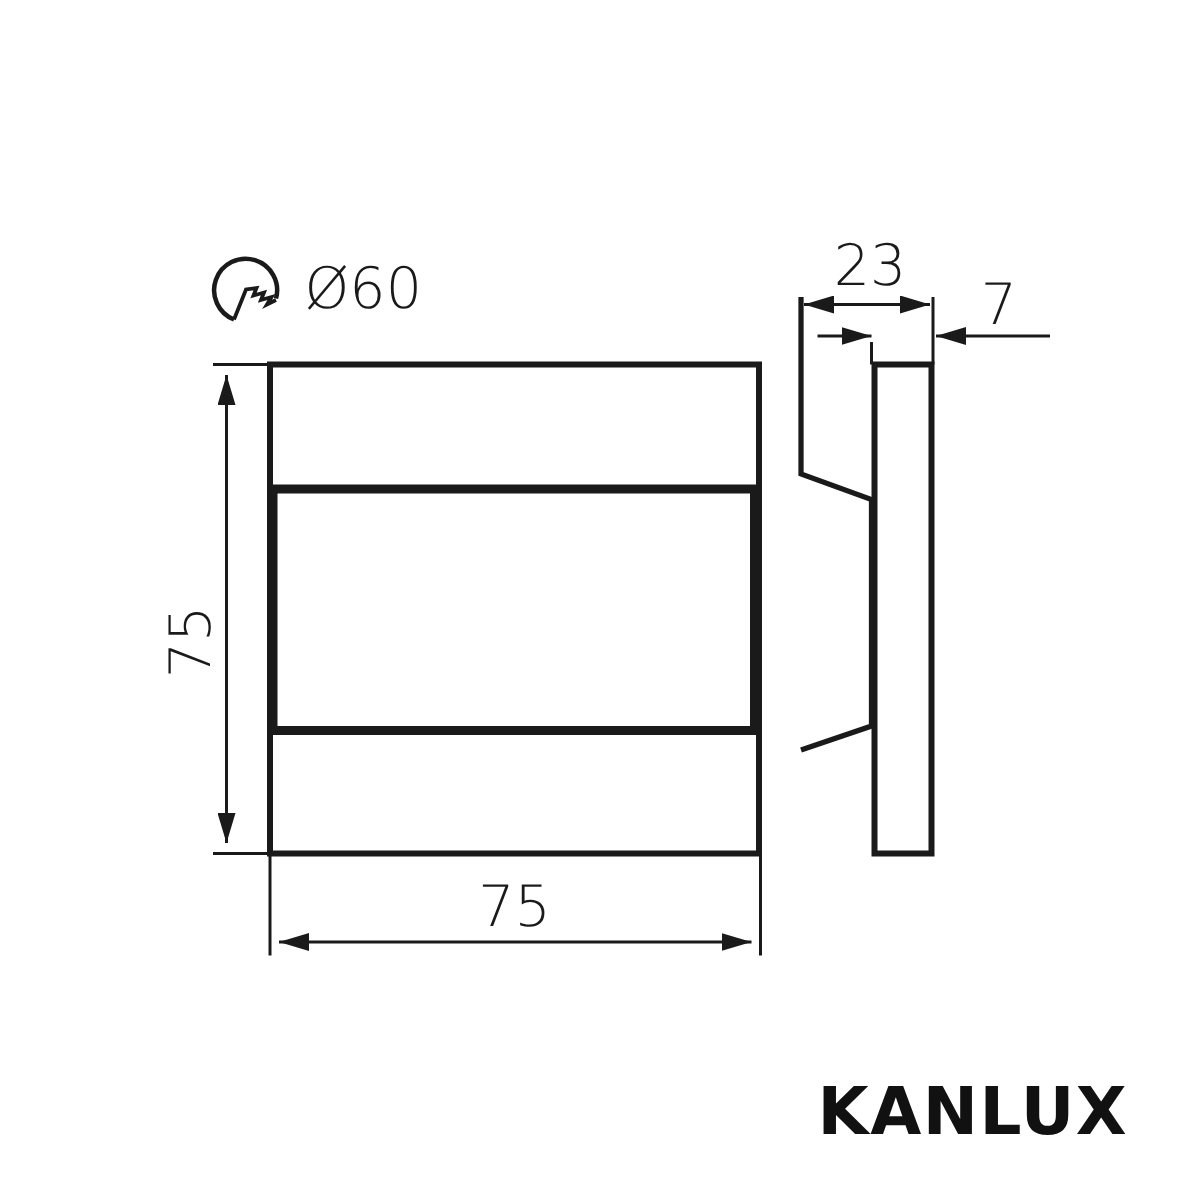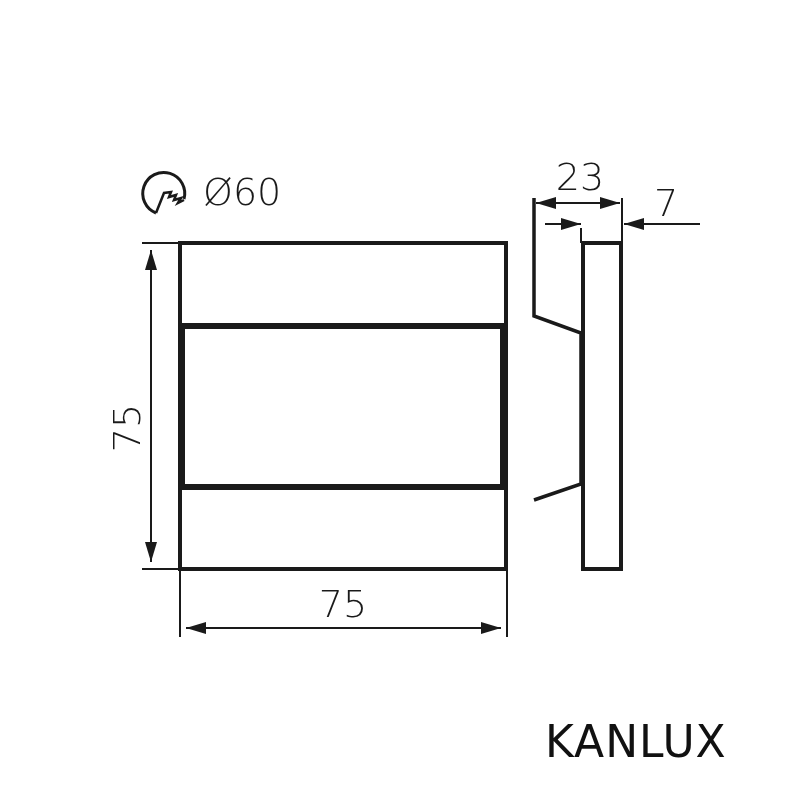--- a/index.html
+++ b/index.html
@@ -9,21 +9,21 @@
       font-family: "DejaVu Sans", "Liberation Sans", sans-serif;
       font-weight: 200;
       fill: #1a1a1a;
     }
     .brand {
       position: absolute;
       left: 545px;
       top: 720px;
       font-family: "DejaVu Sans", "Liberation Sans", sans-serif;
       font-size: 44px;
-      font-weight: 400;
+      font-weight: 700;
       letter-spacing: 1px;
       color: #111111;
       line-height: 1;
     }
   </style>
 </head>
 <body>
 
 <svg id="drawing" viewBox="0 0 800 800" xmlns="http://www.w3.org/2000/svg">
   <defs>

